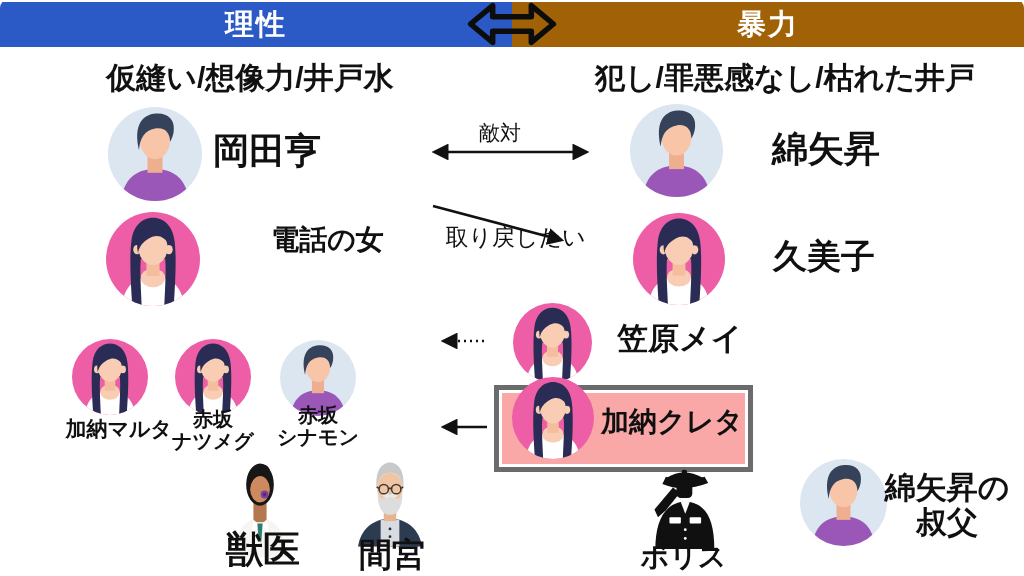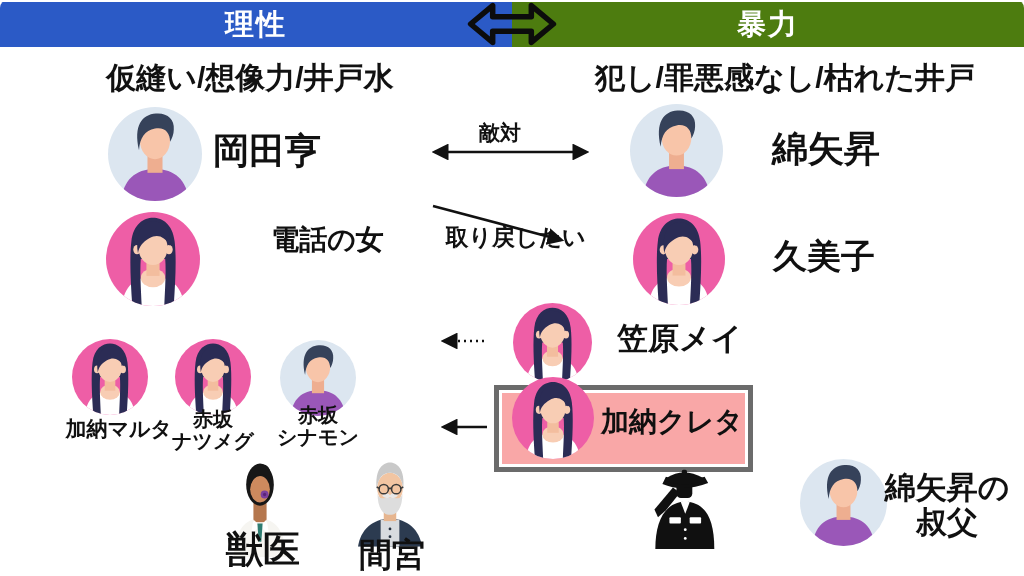--- a/index.html
+++ b/index.html
@@ -2,31 +2,31 @@
 <html><head>
 <meta charset="utf-8">
 <style>
   html,body{margin:0;padding:0;background:#fff;}
   #canvas{
     position:relative;width:1024px;height:576px;overflow:hidden;background:#ffffff;
     font-family:"Liberation Sans","DejaVu Sans",sans-serif;color:#111;border-radius:8px;
   }
   .bar{position:absolute;top:2px;height:45px;display:flex;align-items:center;justify-content:center;}
   .bar-left{left:0;width:512px;background:#2b5ac6;}
-  .bar-right{left:512px;width:512px;background:#4d7c0f;}
+  .bar-right{left:512px;width:512px;background:#a16207;}
   .bar .bar-label{color:#fff;font-size:29px;font-weight:900;letter-spacing:2px;}
   .hdr-arrow{position:absolute;left:464px;top:1px;width:96px;height:46px;}
   .subtitle{position:absolute;top:58px;font-size:30px;font-weight:900;text-align:center;white-space:nowrap;}
   .sub-left{left:20px;width:460px;}
   .sub-right{left:553px;width:464px;}
   .av{position:absolute;}
   .lbl{position:absolute;font-weight:900;color:#101010;white-space:nowrap;line-height:1.12;}
   .center{text-align:center;}
   .overlay{position:absolute;left:0;top:0;width:1024px;height:576px;pointer-events:none;}
-  .rel-label{position:absolute;font-weight:700;font-size:21px;text-align:center;}
+  .rel-label{position:absolute;font-weight:400;font-size:21px;text-align:center;}
   .creta-box{
     position:absolute;left:494px;top:385px;width:249px;height:77px;
     background:#f9a7a7;border:5px solid #6b6b6b;box-shadow:inset 0 0 0 3px #ffffff;
   }
 </style>
 </head>
 <body>
 
 <svg width="0" height="0" style="position:absolute" aria-hidden="true">
   <defs>
@@ -200,20 +200,21 @@
   <div class="lbl center" style="left:213px;top:529px;width:100px;font-size:37px;z-index:2;">獣医</div>
 
   <svg class="av" style="left:351px;top:457px;width:78px;height:90px;" viewBox="0 0 100 115">
       <use href="#sym-mamiya"></use>
     </svg>
   <div class="lbl center" style="left:352px;top:537px;width:80px;font-size:33px;">間宮</div>
 
   <svg class="av" style="left:637px;top:461px;width:93px;height:88px;" viewBox="0 0 100 100">
       <use href="#sym-boris"></use>
     </svg>
+  <div class="lbl center" style="left:637px;top:541px;width:93px;font-size:28px;">ボリス</div>
 
   <svg class="av" style="left:800px;top:459px;width:87px;height:87px;" viewBox="0 0 100 100">
       <use href="#sym-male"></use>
     </svg>
   <div class="lbl center" style="left:874px;top:471px;width:146px;font-size:31px;">
     <span>綿矢昇の</span><br>
     <span>叔父</span>
   </div>
 
 </div>

